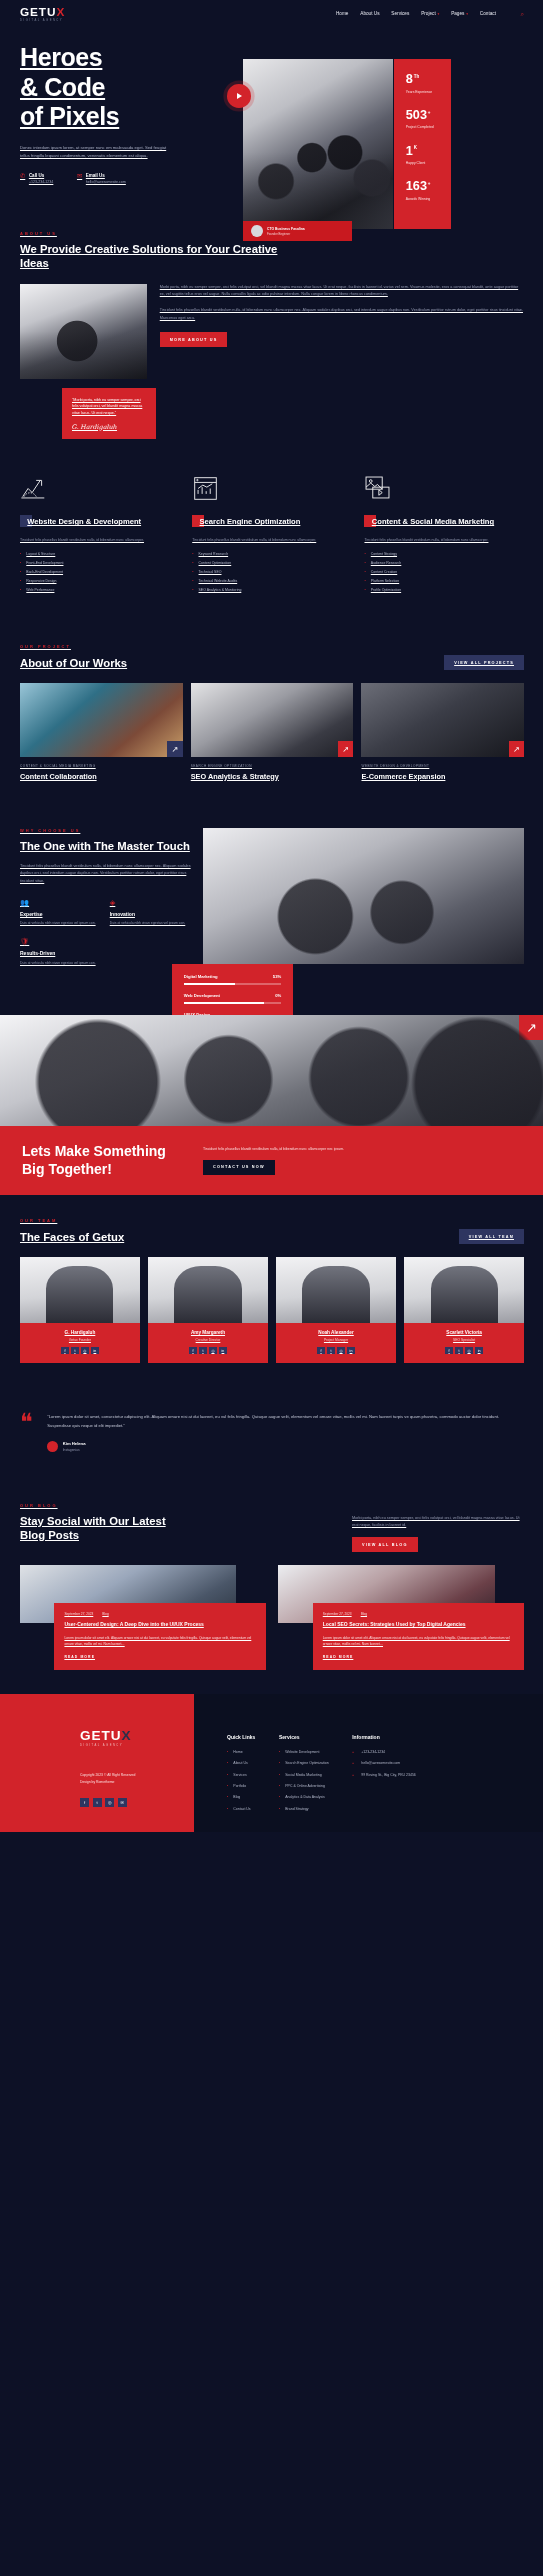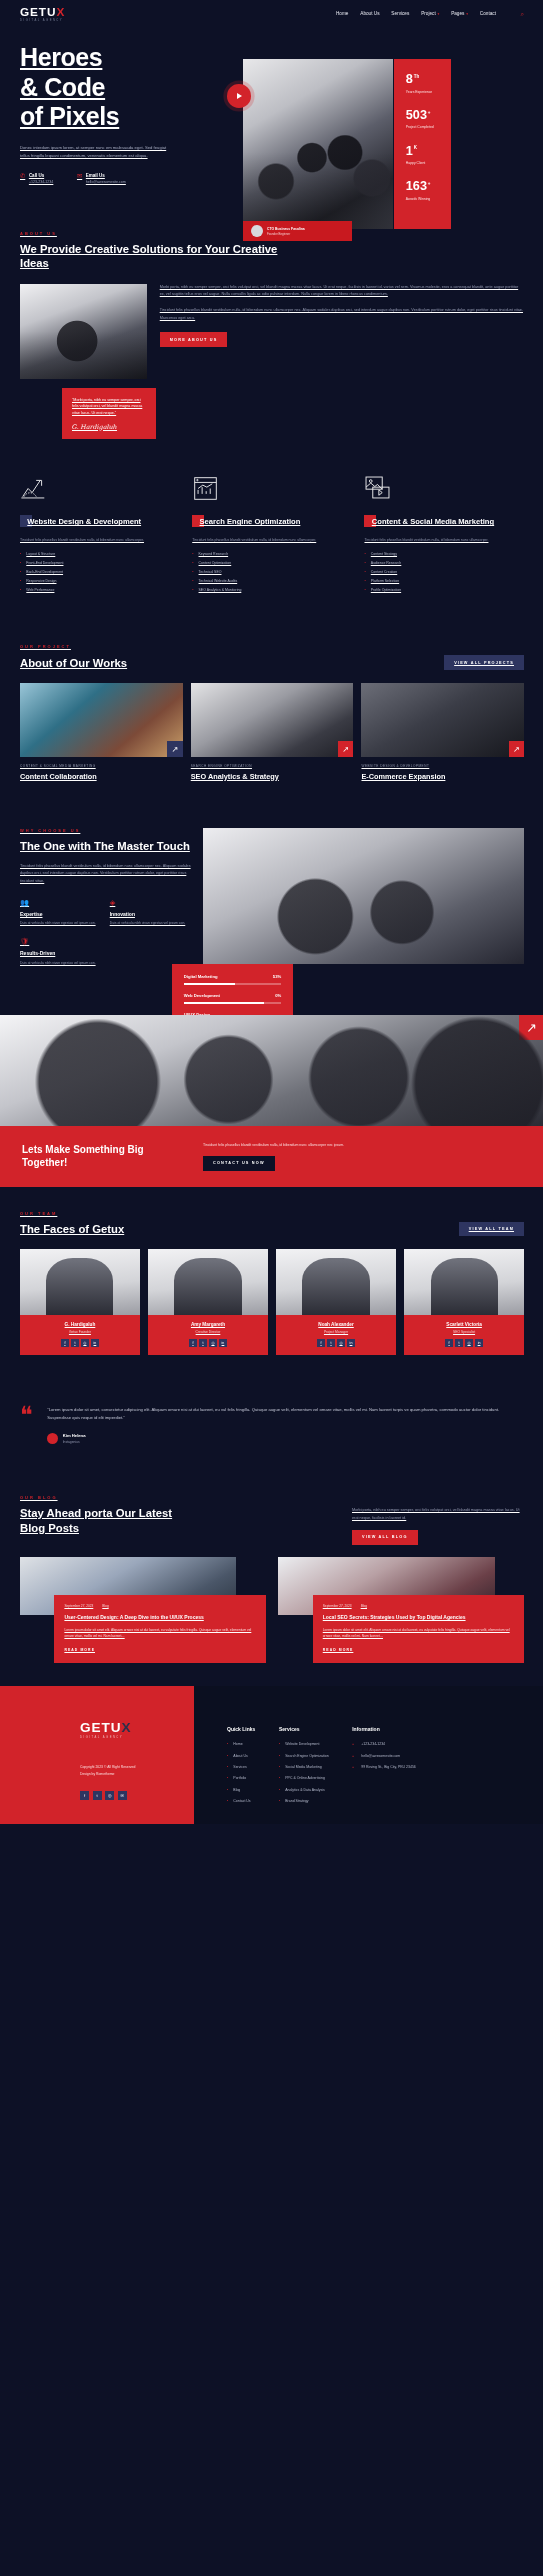--- a/index.html
+++ b/index.html
@@ -133,21 +133,21 @@
   .cta-img { position:relative; height:111px;
      background:linear-gradient(160deg,#f4f4f6,#c4c5cb 30%,#6f7179 60%,#2a2b34); }
   .cta-img:after{content:"";position:absolute;inset:0;
      background:radial-gradient(circle at 18% 60%,rgba(30,30,38,.8) 0 13%,transparent 14%),
      radial-gradient(circle at 42% 58%,rgba(30,30,38,.75) 0 13%,transparent 14%),
      radial-gradient(circle at 66% 56%,rgba(30,30,38,.75) 0 13%,transparent 14%),
      radial-gradient(circle at 88% 62%,rgba(30,30,38,.8) 0 13%,transparent 14%);}
   .cta-arrow { position:absolute; right:0; top:0; width:25px; height:25px; background:#d2232a;
      display:flex; align-items:center; justify-content:center; font-size:12.7px; }
   .cta-bar { background:#d2232a; display:flex; align-items:center; padding:16.3px 22px; gap:18px; }
-  .cta-bar h3 { font-size:10px; font-weight:bold; line-height:1.3; width:163px; }
+  .cta-bar h3 { font-size:14px; font-weight:bold; line-height:1.3; width:163px; }
   .cta-bar .cp { font-size:3.5px; line-height:1.9; color:#fbdcdd; }
 
   
   .team-head { display:flex; align-items:flex-end; }
   .team-grid { display:flex; gap:8.2px; margin-top:12.7px; }
   .tm { flex:1; }
   .tm-img { height:66px; background:linear-gradient(175deg,#f2f2f4,#d3d4d8 55%,#9b9ca3); position:relative; }
   .tm-img:after{content:"";position:absolute;left:22%;top:14%;width:56%;height:86%;border-radius:40% 40% 0 0;
      background:linear-gradient(180deg,#71737d,#2b2c35);}
   .tm-body { background:#d2232a; padding:7.3px 5.4px 8.2px; text-align:center; }
@@ -524,21 +524,21 @@
             <div class="n">Kim Helena</div>
              <div class="r">Instagenius</div>
           </div>
       </div>
     </div>
   </div>
 
   <div class="sec">
     <div class="eyebrow">OUR BLOG</div>
     <div class="proj-head" style="align-items:flex-start">
-      <div class="h2" style="width:172px">Stay Ahead porta Our Latest Blog Posts</div>
+      <div class="h2" style="width:172px">Stay Social with Our Latest Blog Posts</div>
       <div style="margin-left:auto;width:172px;padding-top:7.3px">
         <div class="para">Morbi porta, nibh eu semper semper, orci felis volutpat orci, vel blandit magna massa vitae lacus. Ut erat neque, facilisis in laoreet id.</div>
         <a class="btn" style="margin-top:7.3px">VIEW ALL BLOG</a>
       </div>
     </div>
     <div class="blog-grid">
       <div class="bl">
         <div class="bl-img b1"></div>
         <div class="bl-card">
           <div class="bl-meta">

